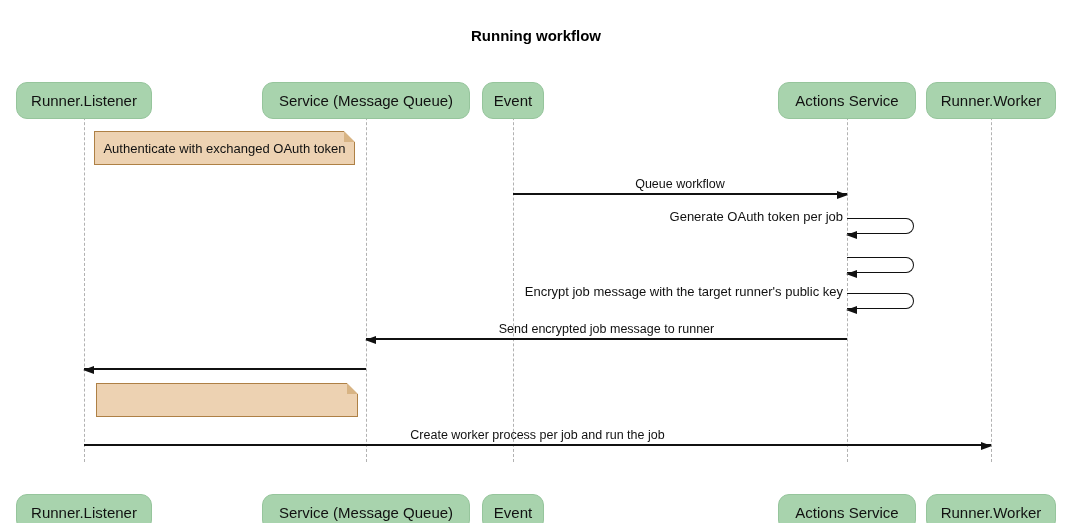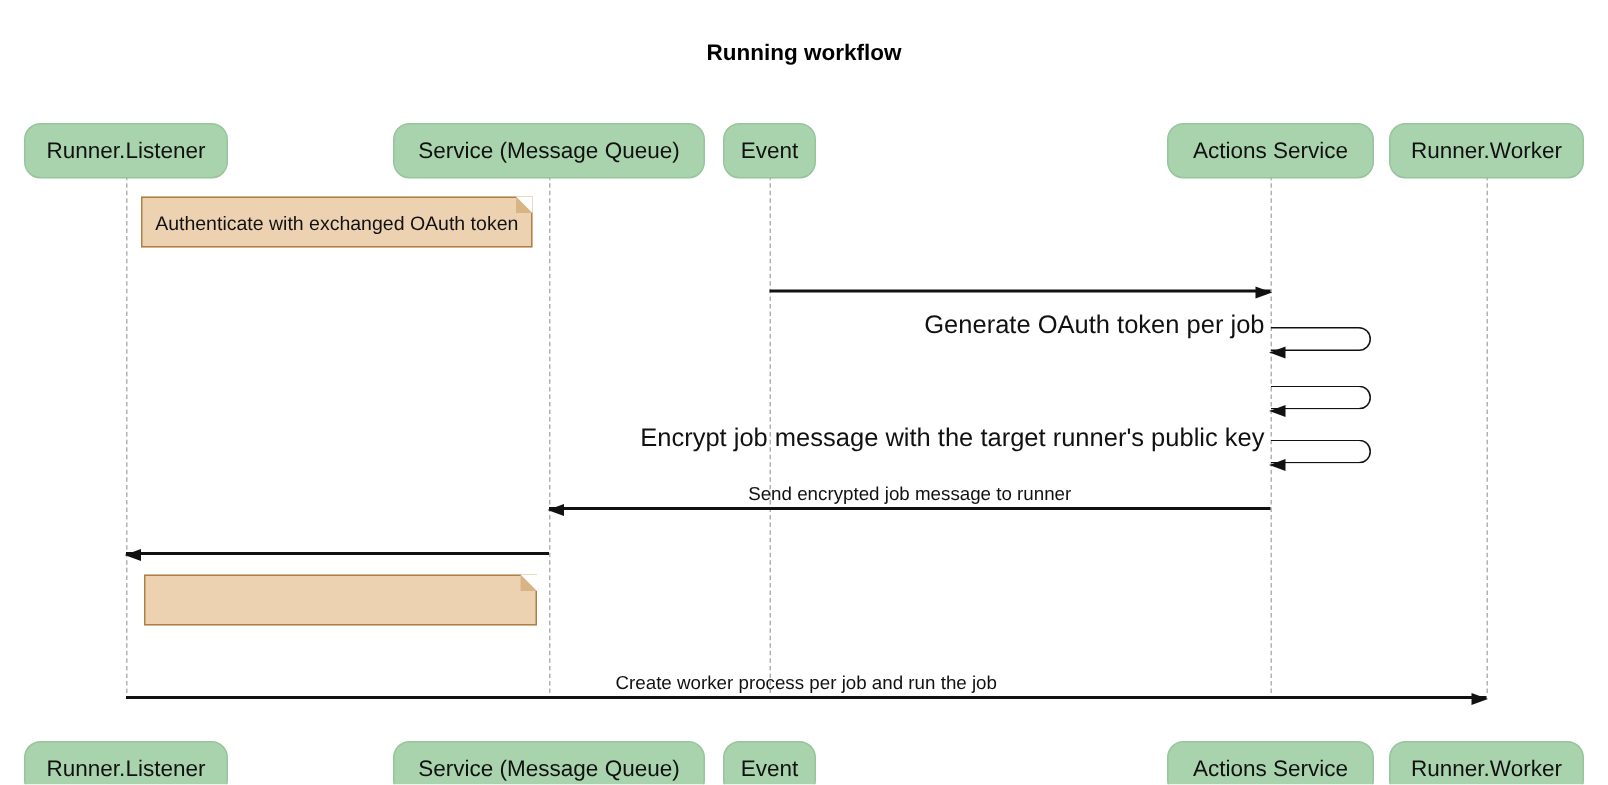--- a/index.html
+++ b/index.html
@@ -82,21 +82,21 @@
   .selfloop .head {
     left: -1px;
     bottom: -6px;
     border-right: 11px solid #111111;
   }
   .self-lbl {
     position: absolute;
     right: 229px;
     height: 15px;
     line-height: 15px;
-    font-size: 17px;
+    font-size: 13px;
     text-align: right;
     white-space: nowrap;
   }
   .note {
     position: absolute;
     height: 34px;
     box-sizing: border-box;
     background: #EDD2B2;
     border: 1.3px solid #AE8045;
     display: flex;
@@ -133,20 +133,21 @@
   <div class="actor" style="left:778px; top:50px; width:138px">Actions Service</div>
   <div class="actor" style="left:926px; top:50px; width:130px">Runner.Worker</div>
 
 
   <div class="note" style="left:94px; top:131px; width:261px">
     <span>Authenticate with exchanged OAuth token</span>
     <span class="fold"></span>
   </div>
 
   <div class="msg" style="left:513px; top:177px; width:334px">
+    <div class="lbl">Queue workflow</div>
     <div class="line"></div>
     <div class="head head-right"></div>
   </div>
 
   <div class="self-lbl" style="top:209px">Generate OAuth token per job</div>
   <div class="selfloop" style="top:218px">
     <div class="head"></div>
   </div>
 
   <div class="selfloop" style="top:257px">
@@ -166,21 +167,21 @@
 
   <div class="msg" style="left:84px; top:352px; width:282px">
     <div class="line"></div>
     <div class="head head-left"></div>
   </div>
 
   <div class="note" style="left:96px; top:383px; width:262px">
     <span class="fold"></span>
   </div>
 
-  <div class="msg" style="left:84px; top:448px; width:907px">
+  <div class="msg" style="left:84px; top:428px; width:907px">
     <div class="lbl">Create worker process per job and run the job</div>
     <div class="line"></div>
     <div class="head head-right"></div>
   </div>
 
   <div class="actor" style="left:16px;  top:462px; width:136px">Runner.Listener</div>
   <div class="actor" style="left:262px; top:462px; width:208px">Service (Message Queue)</div>
   <div class="actor" style="left:482px; top:462px; width:62px">Event</div>
   <div class="actor" style="left:778px; top:462px; width:138px">Actions Service</div>
   <div class="actor" style="left:926px; top:462px; width:130px">Runner.Worker</div>

